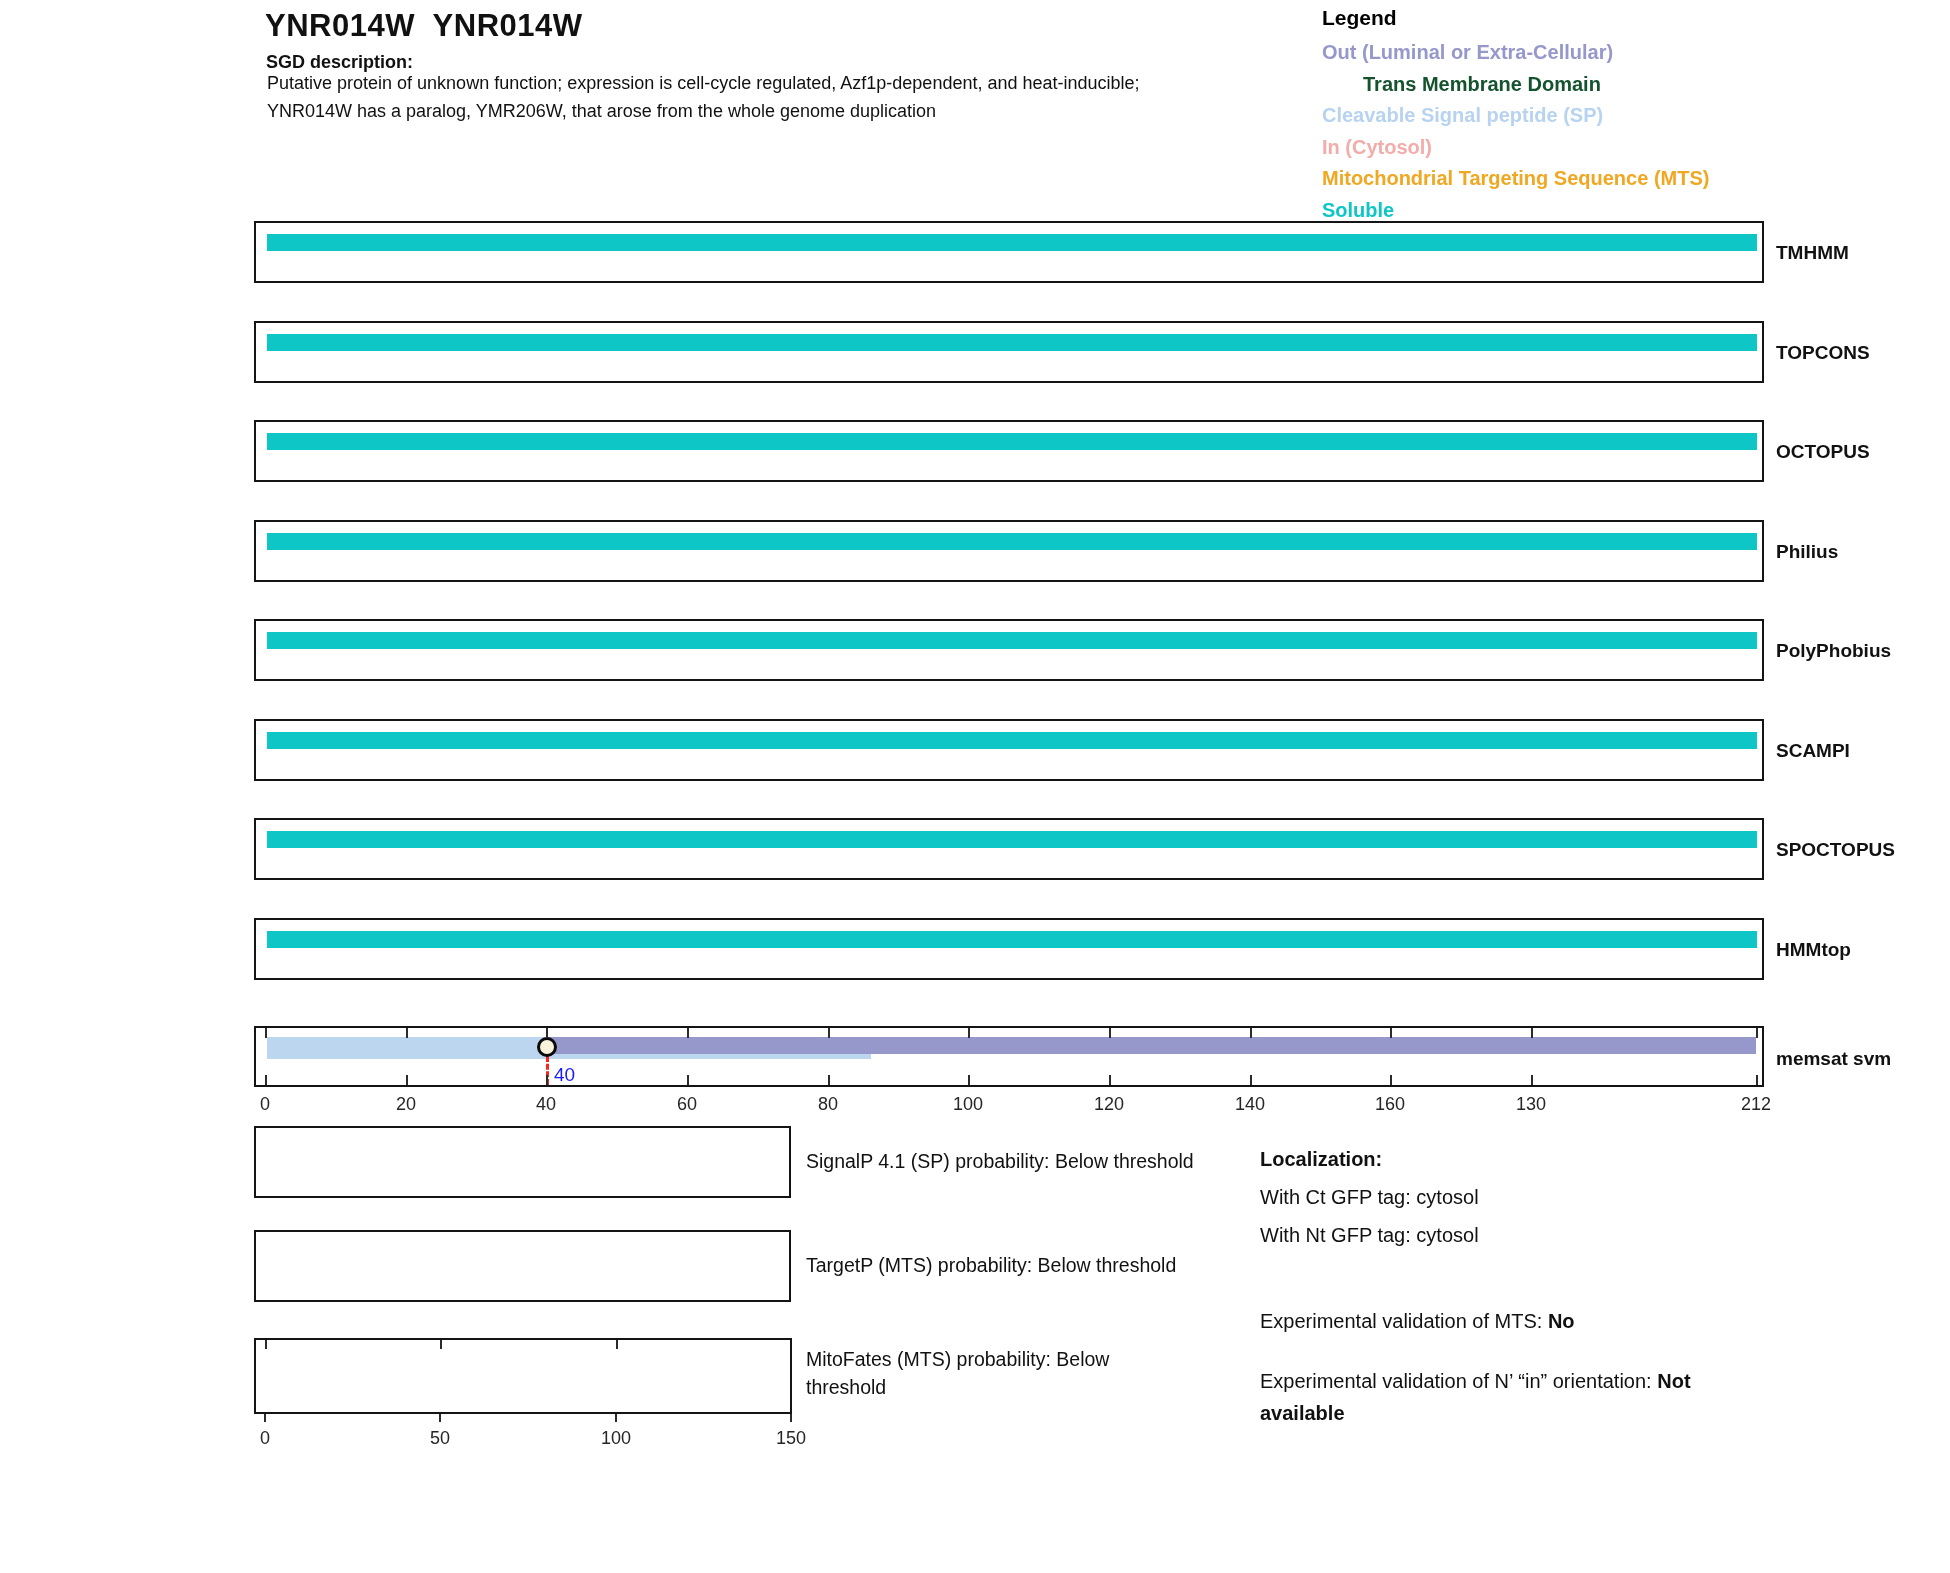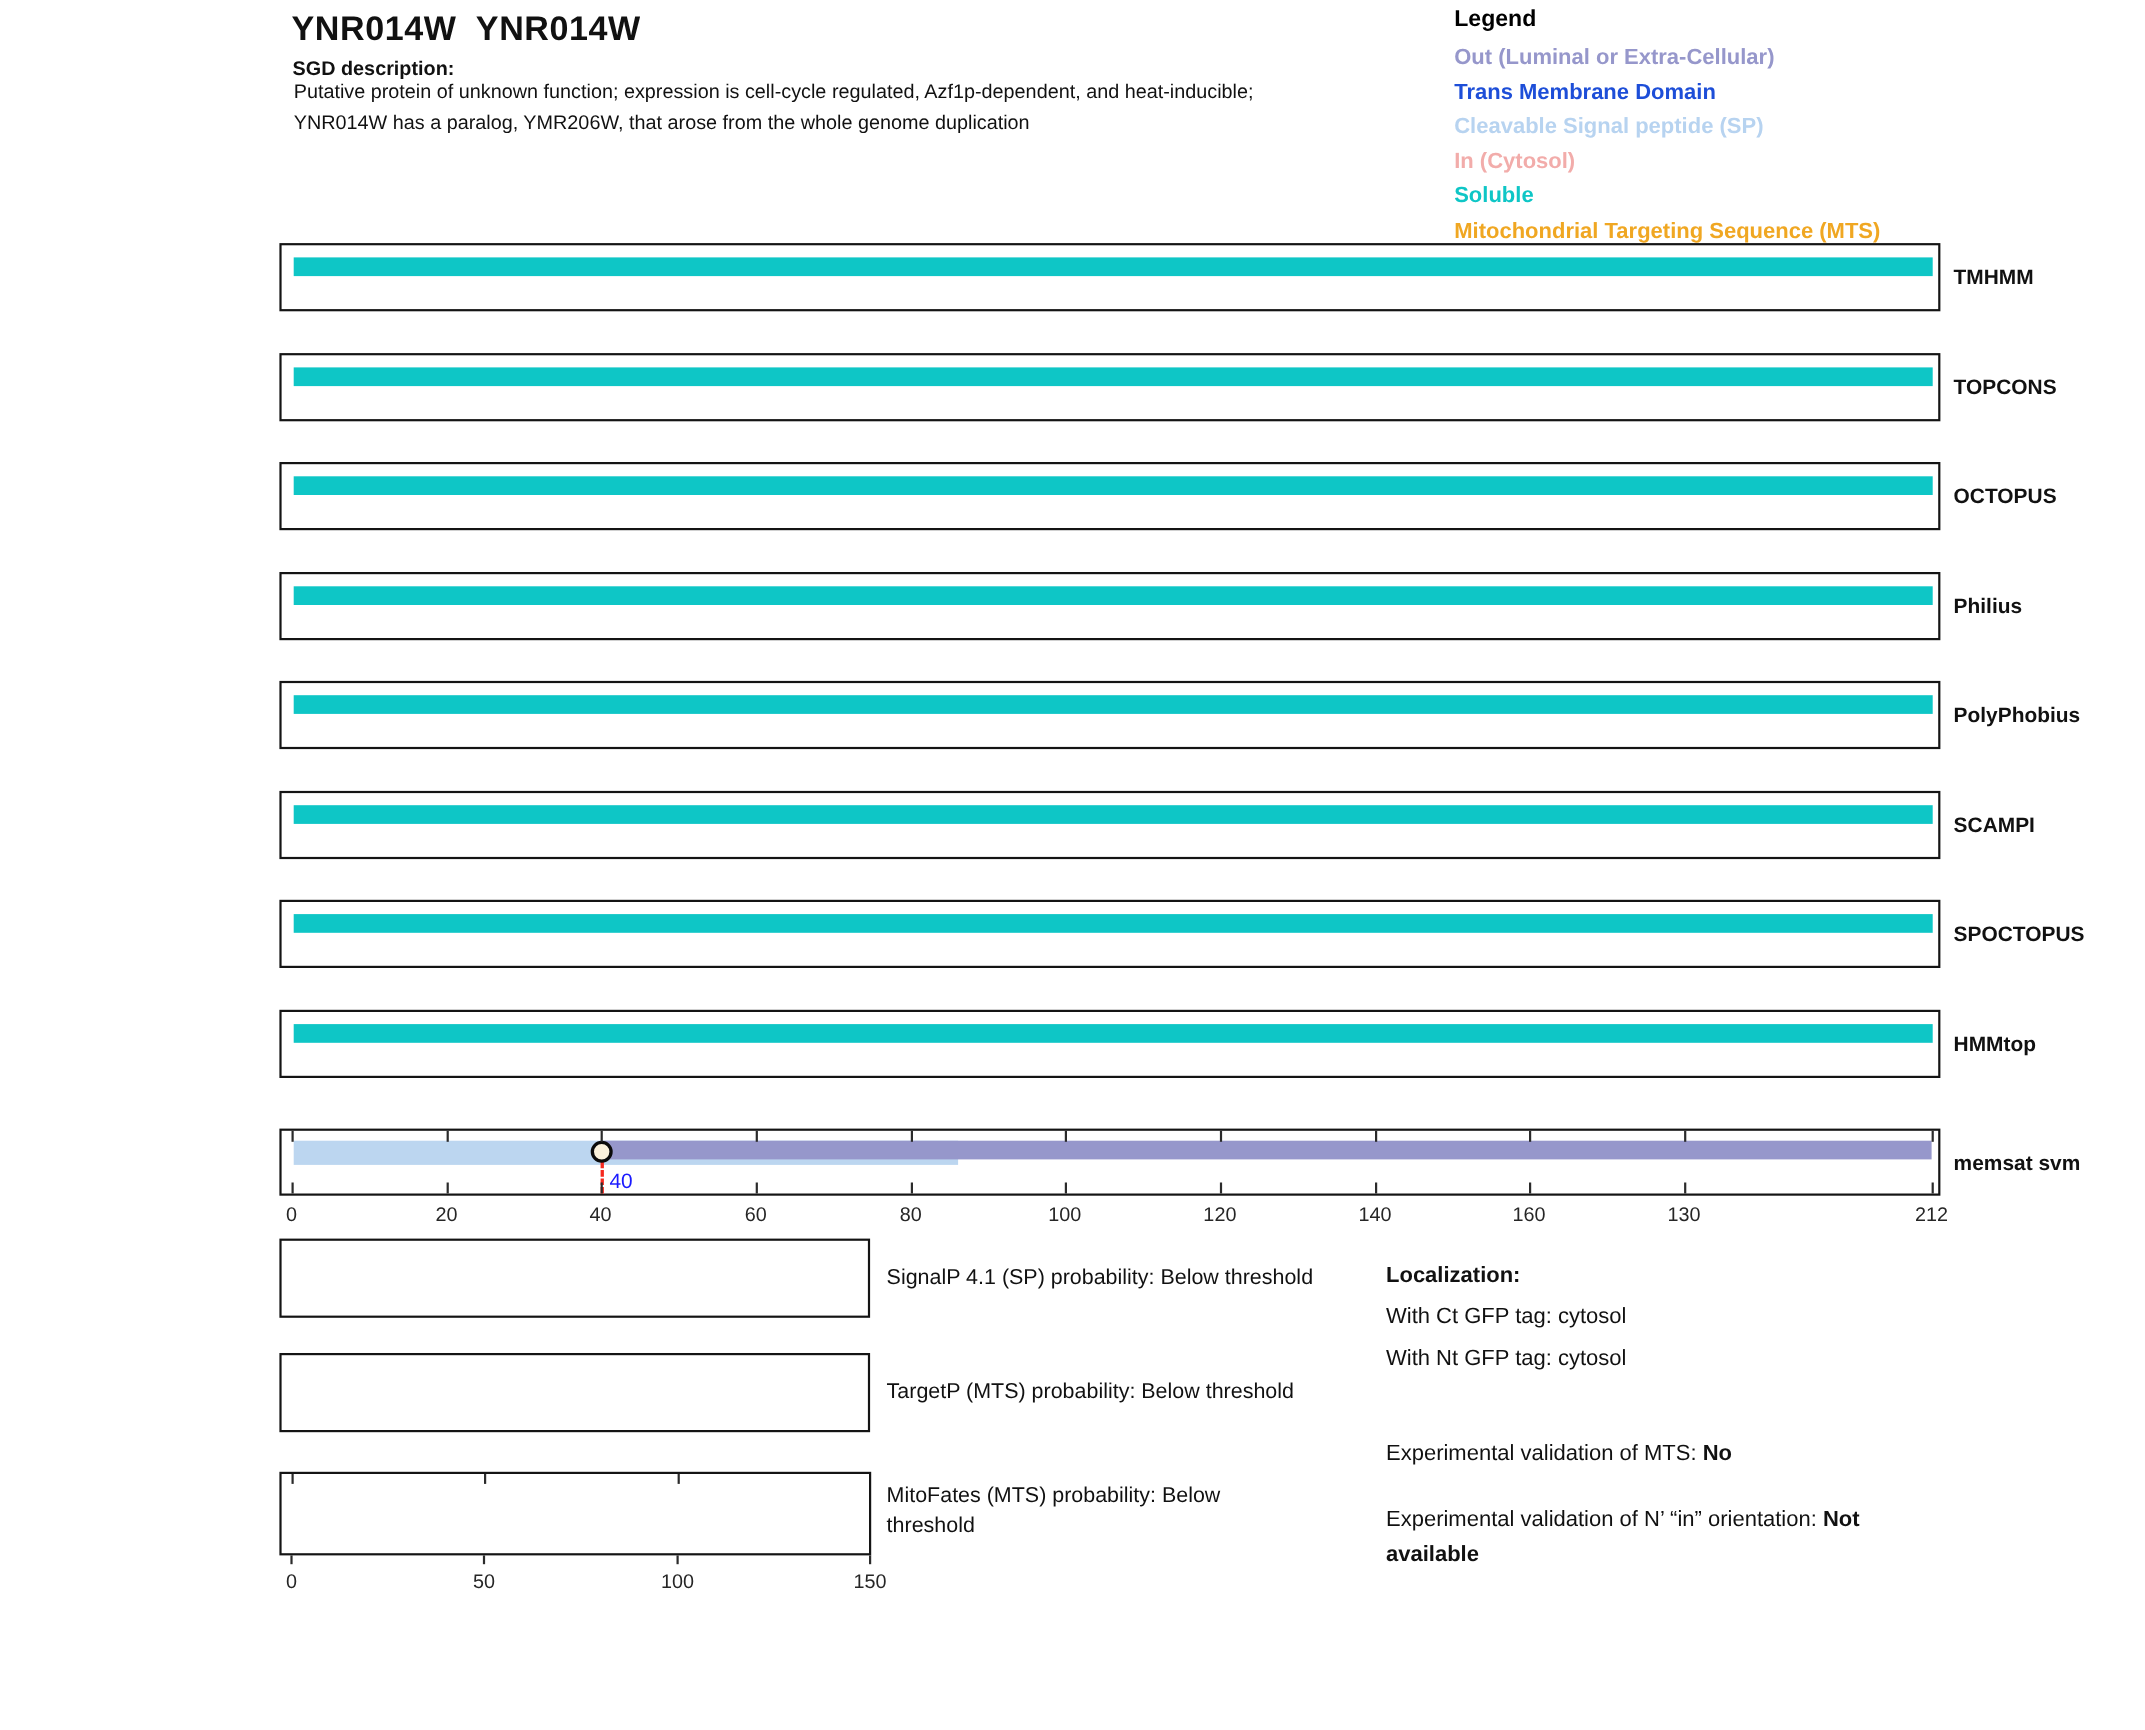--- a/index.html
+++ b/index.html
@@ -31,25 +31,25 @@
 
   <div class="abs title" style="left:265px;top:8px;">YNR014W  YNR014W</div>
   <div class="abs sgd" style="left:266px;top:52px;">SGD description:</div>
   <div class="abs desc" style="left:267px;top:73px;">Putative protein of unknown function; expression is cell-cycle regulated, Azf1p-dependent, and heat-inducible;</div>
   <div class="abs desc" style="left:267px;top:101px;">YNR014W has a paralog, YMR206W, that arose from the whole genome duplication</div>
 
   <div class="abs" style="left:1322px;top:6px;">
     <div class="legend-title">Legend</div>
     <div id="legend-items">
         <div class="legend-item" style="color: rgb(150, 151, 203);">Out (Luminal or Extra-Cellular)</div>
-        <div class="legend-item" style="color: #1d4ed8;">Trans Membrane Domain</div>
+        <div class="legend-item" style="color: #14532d; margin-left: 41px;">Trans Membrane Domain</div>
         <div class="legend-item" style="color: rgb(183, 211, 240);">Cleavable Signal peptide (SP)</div>
         <div class="legend-item" style="color: rgb(242, 172, 170);">In (Cytosol)</div>
+        <div class="legend-item" style="color: rgb(240, 167, 34);">Mitochondrial Targeting Sequence (MTS)</div>
         <div class="legend-item" style="color: rgb(14, 198, 198);">Soluble</div>
-        <div class="legend-item" style="color: rgb(240, 167, 34);">Mitochondrial Targeting Sequence (MTS)</div>
       </div>
   </div>
 
   <div id="tracks">
       <div class="track-box" style="left: 254px; top: 221px; width: 1510px; height: 62px;">
         <div class="track-bar" style="left: 11px; top: 11px; width: 1490px; height: 17px; background: rgb(14, 198, 198);"></div>
       </div>
       <div class="track-label" style="left: 1776px; top: 242px;">TMHMM</div>
       <div class="track-box" style="left: 254px; top: 321px; width: 1510px; height: 62px;">
         <div class="track-bar" style="left: 11px; top: 11px; width: 1490px; height: 17px; background: rgb(14, 198, 198);"></div>

